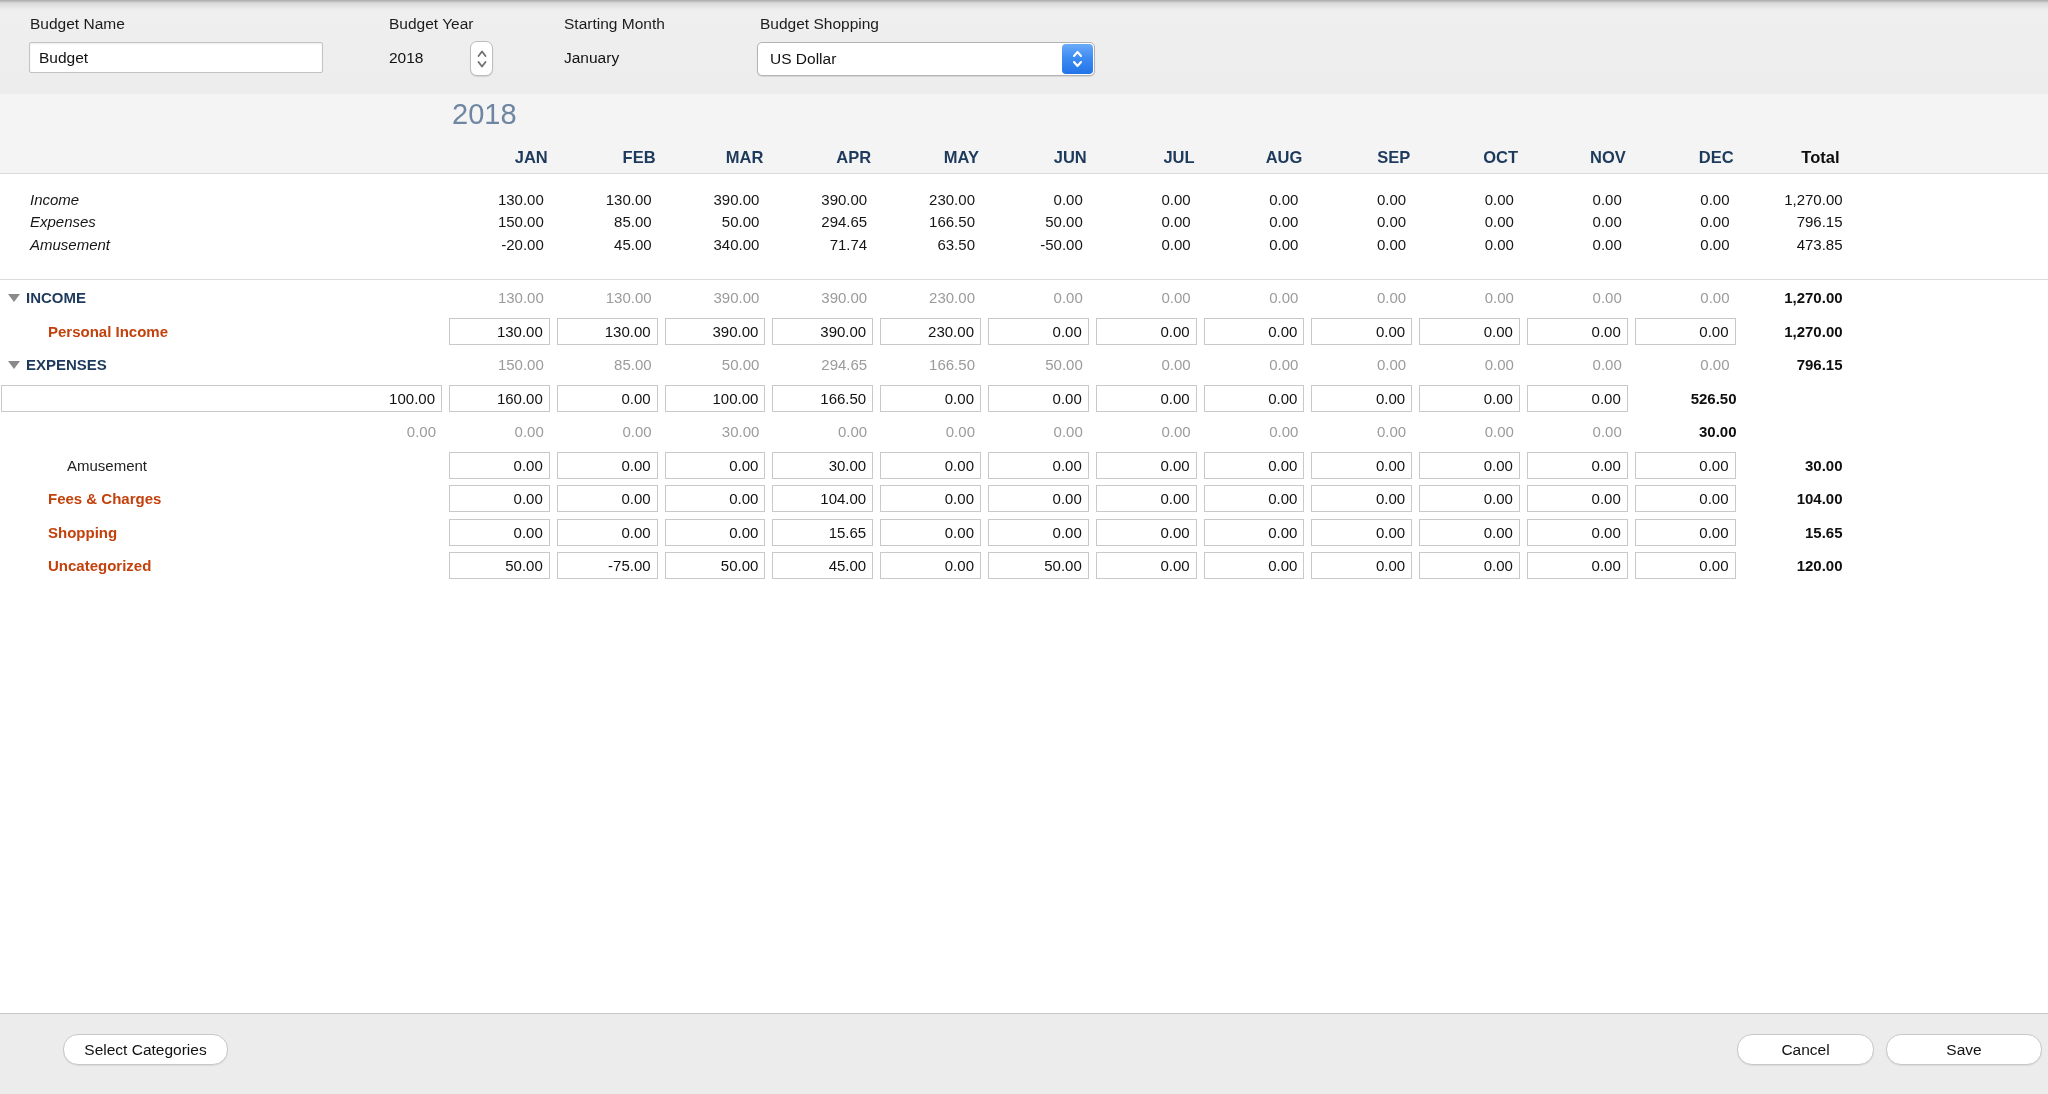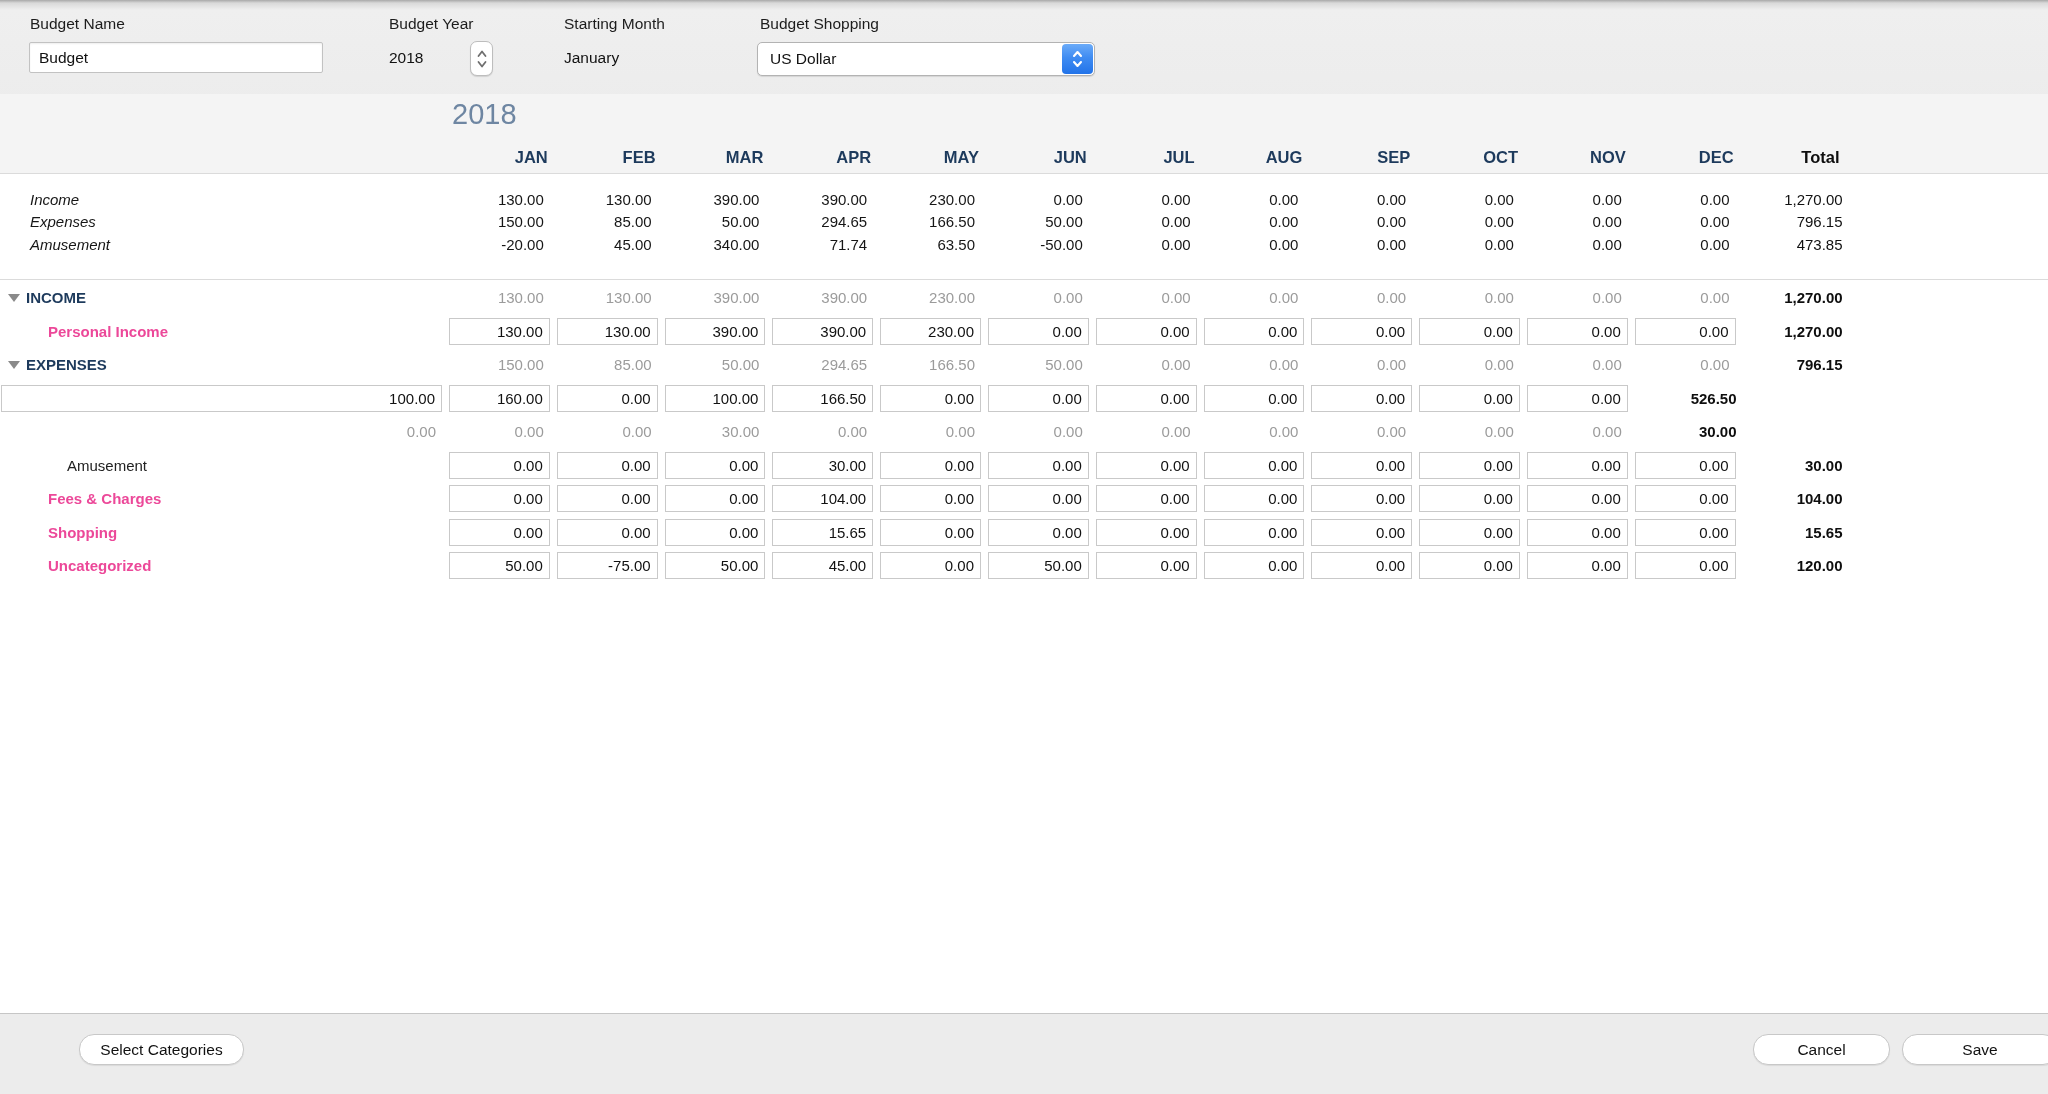--- a/index.html
+++ b/index.html
@@ -48,37 +48,37 @@
   .stotal { text-align:right; padding-right:5px; color:#111; }
 
   
   .cats { position:absolute; top:281px; left:0; }
   .crow { height:33.5px; align-items:center; font-size:15px; position:relative; }
   .labelcell { position:relative; height:100%; display:flex; align-items:center; }
   .tri { position:absolute; top:50%; transform:translateY(-50%); width:0; height:0;
     border-left:6px solid transparent; border-right:6px solid transparent; border-top:8px solid #8a8a8a; }
   .lvl0 .tri { left:8px; }
   .lvl0 .clabel { padding-left:26px; font-weight:bold; color:#1d3a5c; }
-  .lvl1 .clabel { padding-left:48px; font-weight:bold; color:#ec4899; }
+  .lvl1 .clabel { padding-left:48px; font-weight:bold; color:#c2410c; }
   .sub .tri { left:32px; }
   .sub .clabel { padding-left:50px; font-weight:bold; font-style:italic; color:#0e0e0e; }
   .lvl2 .clabel { padding-left:67px; font-weight:normal; color:#222; }
   .gval { text-align:right; padding-right:12px; color:#9b9b9b; }
   .cellwrap { padding:0 6px 0 1px; }
   .cellbox { width:100%; height:27px; border:1px solid #c9c9c9; border-radius:0;
     background:#fff; font:inherit; font-size:15px; color:#111;
     text-align:right; padding-right:6px; }
   .ctotal { text-align:right; padding-right:5px; font-weight:600; color:#0e0e0e; }
 
   
   .footer { position:absolute; left:0; right:0; bottom:0; height:81px;
     background:#ececec; border-top:1px solid #c6c6c6; }
   .btn { position:absolute; top:20px; height:31px; background:#fff; border:1px solid #c8c8c8;
     border-radius:15px; box-shadow:0 1px 1px rgba(0,0,0,0.08);
-    display:flex; align-items:center; justify-content:center; font-size:15.5px; color:#111; cursor:default;margin-left:16px; }
+    display:flex; align-items:center; justify-content:center; font-size:15.5px; color:#111; cursor:default; }
   .btn-select { left:63px; width:165px; }
   .btn-cancel { left:1737px; width:137px; }
   .btn-save { left:1886px; width:156px; }
 </style>
 </head>
 <body>
 
 <div class="screen">
 
   <div class="topbar">

